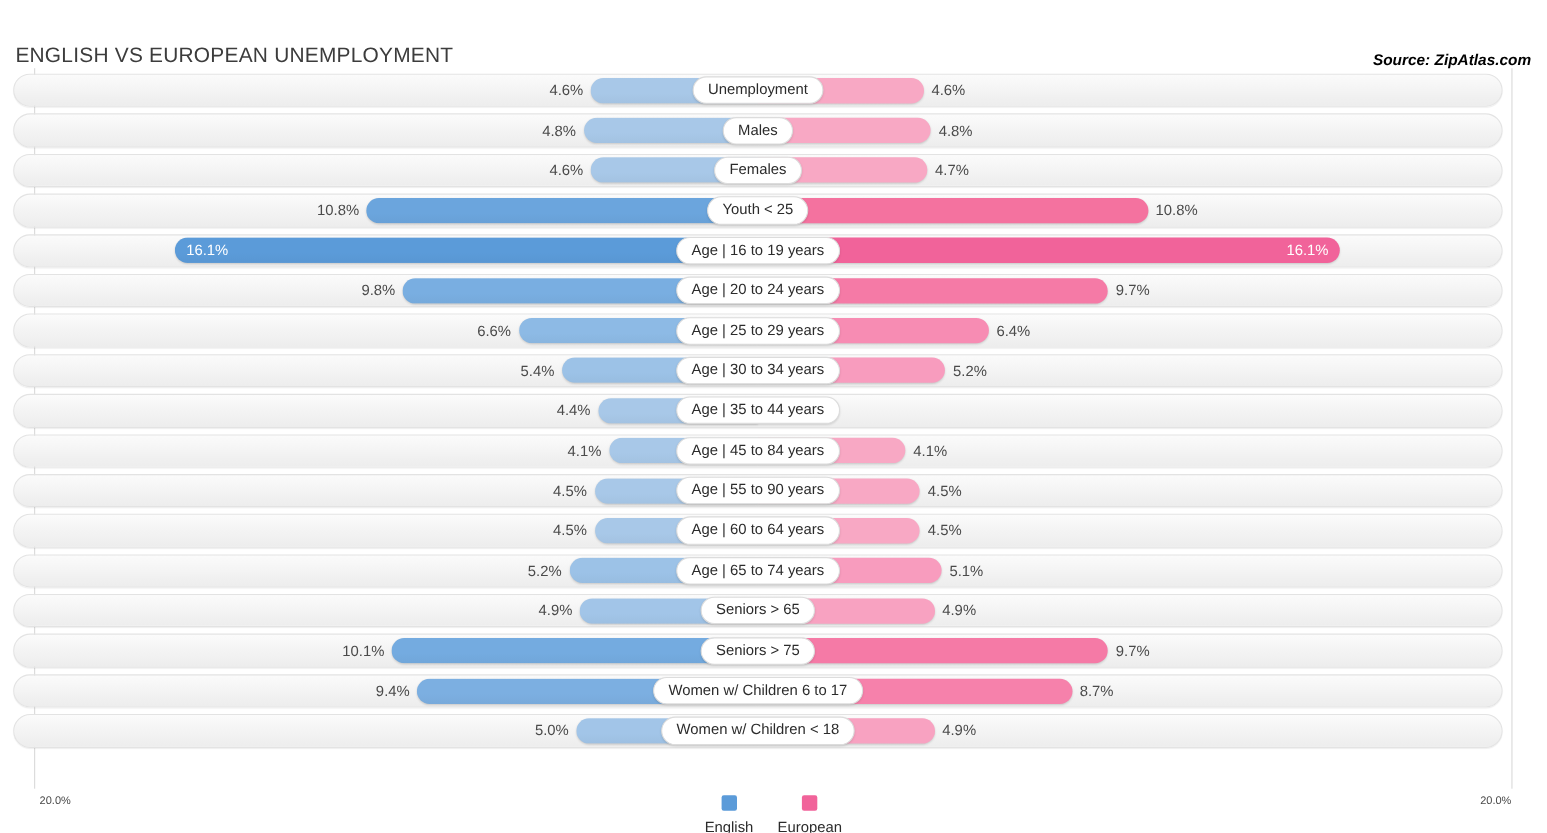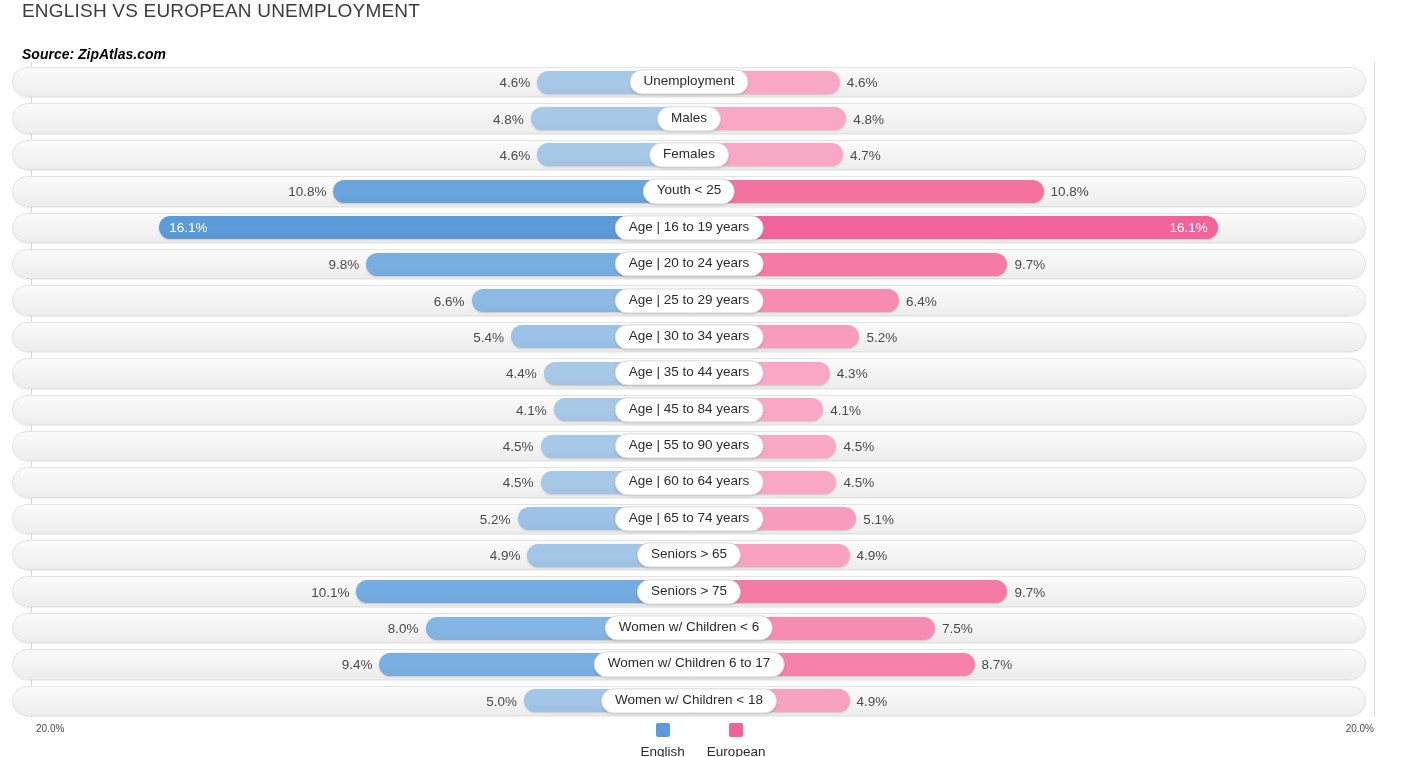--- a/index.html
+++ b/index.html
@@ -8,27 +8,26 @@
     width: 1406px;
     height: 757px;
     background: #ffffff;
     font-family: "Liberation Sans", sans-serif;
     overflow: hidden;
     position: relative;
   }
 
   .chart-header {
     position: absolute;
-    top: 0; left: 8px; right: 0;
+    top: 0; left: 0; right: 0;
     height: 62px;
     display: flex;
-    align-items: flex-start;
+    align-items: flex-end;
     justify-content: space-between;
     padding: 0 14px 0 14px;
-    flex-direction: column;
   }
 
   .chart-title {
     font-size: 19px;
     color: #3c3c3c;
     letter-spacing: 0.2px;
     font-weight: 400;
     white-space: nowrap;
   }
 
@@ -351,25 +350,20 @@
         <div class="center-label">Age | 30 to 34 years</div>
       </div>
       <div class="row">
         <div class="track"></div>
         <div class="bars">
           <div class="half left">
             <div class="bar left" style="width: 22%; background: linear-gradient(rgb(168, 200, 232) 0%, rgb(168, 200, 232) 60%, rgba(0, 0, 0, 0.06) 140%), rgb(168, 200, 232);">
               <span class="val-out left">4.4%</span>
             </div>
           </div>
-          <div class="half right">
-            <div class="bar right" style="width: 21.5%; background-color: rgb(248, 168, 196);">
-              <span class="val-out right">4.3%</span>
-            </div>
-          </div>
         </div>
         <div class="center-label">Age | 35 to 44 years</div>
       </div>
       <div class="row">
         <div class="track"></div>
         <div class="bars">
           <div class="half left">
             <div class="bar left" style="width: 20.5%; background: linear-gradient(rgb(168, 200, 232) 0%, rgb(168, 200, 232) 60%, rgba(0, 0, 0, 0.06) 140%), rgb(168, 200, 232);">
               <span class="val-out left">4.1%</span>
             </div>
@@ -454,36 +448,20 @@
               <span class="val-out left">10.1%</span>
             </div>
           </div>
           <div class="half right">
             <div class="bar right" style="width: 48.5%; background-color: rgb(245, 122, 166);">
               <span class="val-out right">9.7%</span>
             </div>
           </div>
         </div>
         <div class="center-label">Seniors &gt; 75</div>
-      </div>
-      <div class="row">
-        <div class="track"></div>
-        <div class="bars">
-          <div class="half left">
-            <div class="bar left" style="width: 40%; background: linear-gradient(rgb(133, 181, 227) 0%, rgb(133, 181, 227) 60%, rgba(0, 0, 0, 0.06) 140%), rgb(133, 181, 227);">
-              <span class="val-out left">8.0%</span>
-            </div>
-          </div>
-          <div class="half right">
-            <div class="bar right" style="width: 37.5%; background-color: rgb(247, 140, 179);">
-              <span class="val-out right">7.5%</span>
-            </div>
-          </div>
-        </div>
-        <div class="center-label">Women w/ Children &lt; 6</div>
       </div>
       <div class="row">
         <div class="track"></div>
         <div class="bars">
           <div class="half left">
             <div class="bar left" style="width: 47%; background: linear-gradient(rgb(124, 175, 225) 0%, rgb(124, 175, 225) 60%, rgba(0, 0, 0, 0.06) 140%), rgb(124, 175, 225);">
               <span class="val-out left">9.4%</span>
             </div>
           </div>
           <div class="half right">

